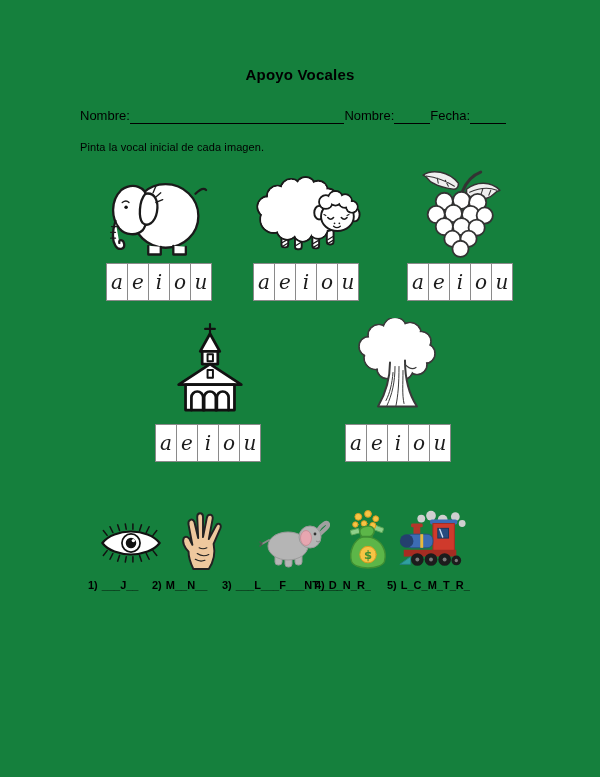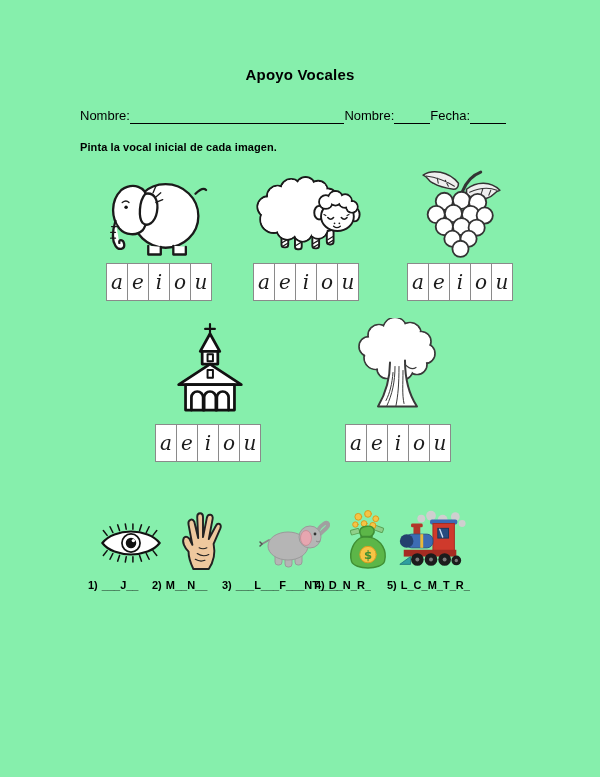--- a/index.html
+++ b/index.html
@@ -1,25 +1,25 @@
 <!DOCTYPE html>
 <html><head>
 <meta charset="utf-8">
 <style>
   html,body{margin:0;padding:0;background:#fff;}
-  .page{position:relative;width:600px;height:777px;background:#86efac;overflow:hidden;
+  .page{position:relative;width:600px;height:777px;background:#15803d;overflow:hidden;
         font-family:"Liberation Sans",sans-serif;color:#000;}
   .title{position:absolute;top:66px;left:0;right:0;text-align:center;
          font-size:15px;font-weight:bold;letter-spacing:.2px;}
   .nameline{position:absolute;left:80px;top:108px;width:426px;display:flex;
             font-size:13px;white-space:nowrap;}
   .blank{border-bottom:1.2px solid #000;height:15px;display:inline-block;}
   .blank.grow{flex:1;}
   .blank.short{width:36px;}
-  .instr{position:absolute;font-size:11px;font-weight:bold;letter-spacing:.1px;}
+  .instr{position:absolute;font-size:11px;font-weight:normal;letter-spacing:.1px;}
   .fig{position:absolute;}
   .fig svg{display:block;width:100%;height:100%;}
   .vrow{position:absolute;display:flex;}
   .vbox{box-sizing:border-box;width:22px;height:38px;margin-left:-1px;background:#fff;
         border:1px solid #8a8a8a;display:flex;align-items:center;justify-content:center;}
   .vbox:first-child{margin-left:0;}
   .vletter{font-family:"DejaVu Serif",serif;font-style:italic;font-size:20px;line-height:1;color:#1b1b1b;}
   .fill{position:absolute;top:579px;font-size:11px;font-weight:bold;white-space:nowrap;}
   .fill .num{margin-right:4px;}
 </style>

